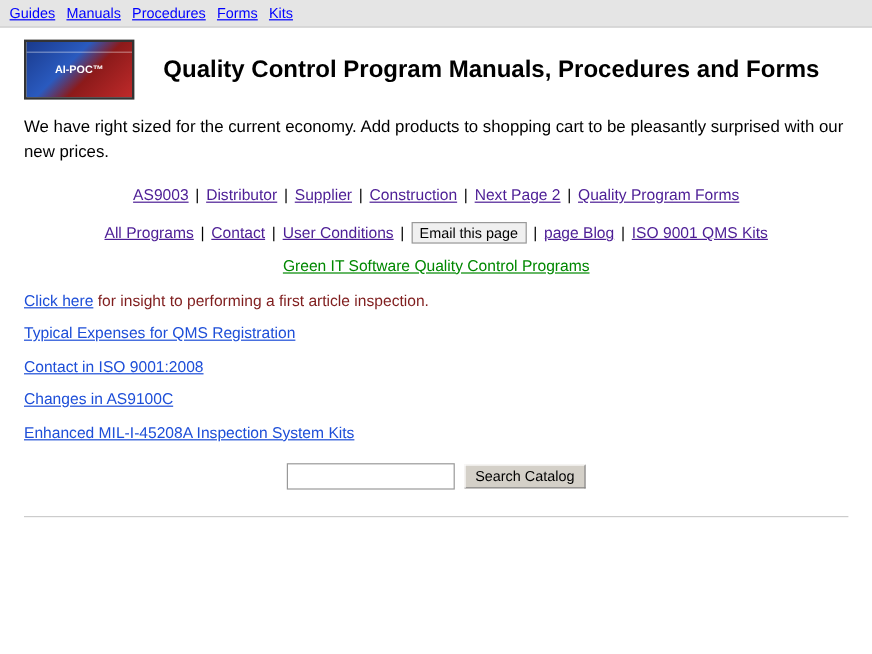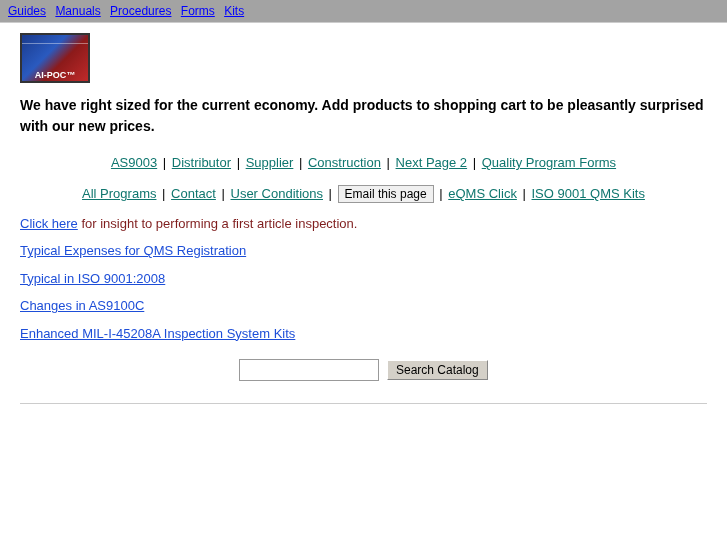--- a/index.html
+++ b/index.html
@@ -6,21 +6,21 @@
     body {
       font-family: Arial, sans-serif;
       font-size: 13px;
       background: #fff;
       color: #000;
       width: 727px;
     }
 
     
     #top-nav {
-      background: #a3a3a3;
+      background: #e5e5e5;
       border-bottom: 1px solid #ccc;
       padding: 4px 8px;
       font-size: 12px;
     }
     #top-nav a {
       color: #00f;
       text-decoration: underline;
       margin-right: 6px;
       cursor: pointer;
     }
@@ -30,26 +30,26 @@
       padding: 10px 20px;
     }
 
     
     #header-row {
       display: flex;
       align-items: center;
       margin-bottom: 12px;
     }
     #logo {
-      width: 70px;
+      width: 92px;
       height: 50px;
       background: linear-gradient(135deg, #1a3a8c 0%, #2a5abf 40%, #8c1a1a 60%, #bf2a2a 100%);
       border: 2px solid #333;
       display: flex;
-      align-items: flex-end;
+      align-items: center;
       justify-content: center;
       margin-right: 0;
       flex-shrink: 0;
       position: relative;
       overflow: hidden;
     }
     #logo-text {
       color: #fff;
       font-size: 9px;
       font-weight: bold;
@@ -70,34 +70,34 @@
     #page-title {
       font-size: 20px;
       font-weight: bold;
       text-align: center;
       flex: 1;
       line-height: 1.3;
     }
 
     
     #intro-text {
-      font-weight: bold;
+      font-weight: normal;
       font-size: 14px;
       margin-bottom: 14px;
       line-height: 1.5;
     }
 
     
     .links-row {
       text-align: center;
       margin-bottom: 8px;
       line-height: 1.8;
     }
     .links-row a {
-      color: #0f766e;
+      color: #4c1d95;
       text-decoration: underline;
       cursor: pointer;
     }
     .links-row span.sep {
       color: #000;
       margin: 0 2px;
     }
 
     
     .email-btn {
@@ -177,45 +177,49 @@
   <a>Forms</a>
   <a>Kits</a>
 </div>
 
 <div id="main-content">
 
   <div id="header-row">
     <div id="logo">
       <span id="logo-text">AI-POC™</span>
     </div>
+    <h1 id="page-title">Quality Control Program Manuals, Procedures and Forms</h1>
   </div>
 
   <p id="intro-text">We have right sized for the current economy. Add products to shopping cart to be pleasantly surprised with our new prices.</p>
 
   <div class="links-row">
     <a>AS9003</a><span class="sep"> | </span><a>Distributor</a><span class="sep"> | </span><a>Supplier</a><span class="sep"> | </span><a>Construction</a><span class="sep"> | </span><a>Next Page 2</a><span class="sep"> | </span><a>Quality Program Forms</a>
   </div>
 
   <div class="links-row">
-    <a>All Programs</a><span class="sep"> | </span><a>Contact</a><span class="sep"> | </span><a>User Conditions</a><span class="sep"> | </span><button class="email-btn">Email this page</button><span class="sep"> | </span><a>eQMS Click</a><span class="sep"> | </span><a>ISO 9001 QMS Kits</a>
-  </div>
-
+    <a>All Programs</a><span class="sep"> | </span><a>Contact</a><span class="sep"> | </span><a>User Conditions</a><span class="sep"> | </span><button class="email-btn">Email this page</button><span class="sep"> | </span><a>page Blog</a><span class="sep"> | </span><a>ISO 9001 QMS Kits</a>
+  </div>
+
+  <div id="green-it-line">
+    <a>Green IT Software Quality Control Programs</a>
+  </div>
 
   <div class="body-link-line">
     <a>Click here</a>
     <span> for insight to performing a first article inspection.</span>
   </div>
 
 
   <div class="body-link-line">
     <a>Typical Expenses for QMS Registration</a>
   </div>
 
   <div class="body-link-line">
-    <a>Typical in ISO 9001:2008</a>
+    <a>Contact in ISO 9001:2008</a>
   </div>
 
   <div class="body-link-line">
     <a>Changes in AS9100C</a>
   </div>
 
   <div class="body-link-line">
     <a>Enhanced MIL-I-45208A Inspection System Kits</a>
   </div>
 

